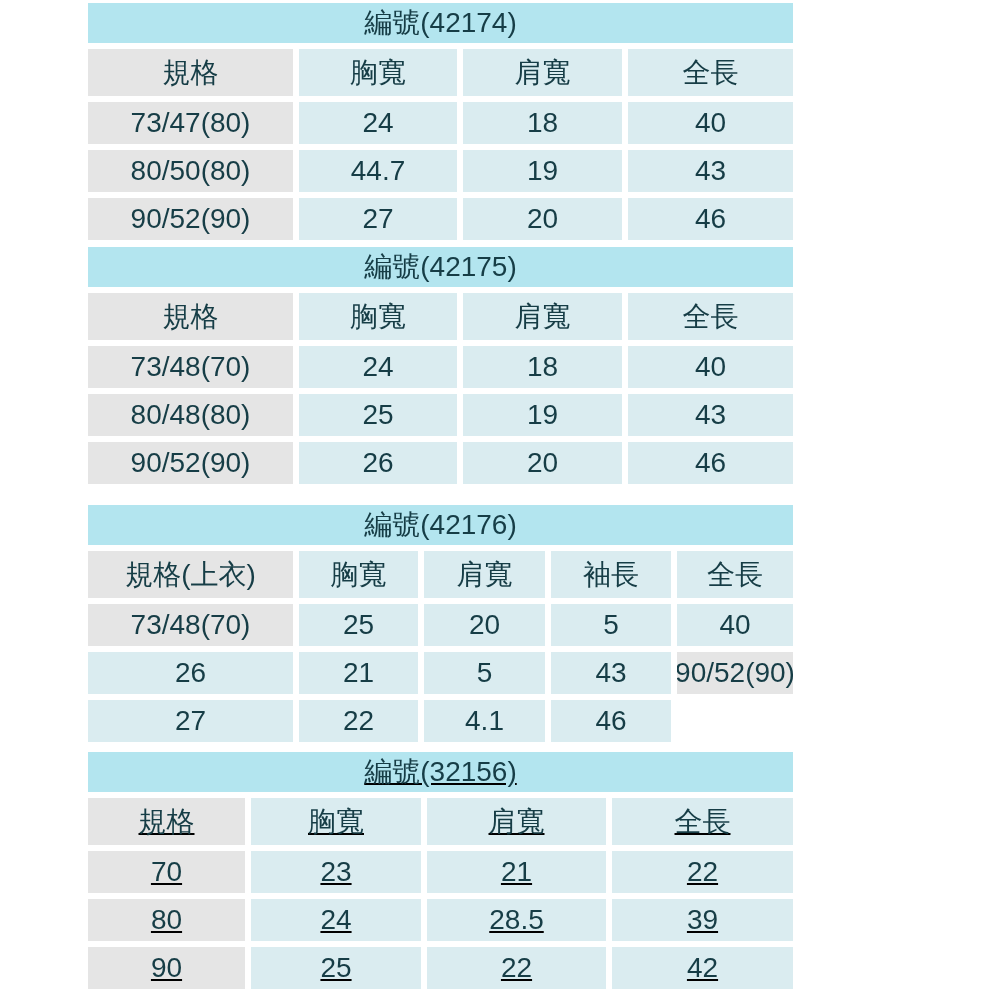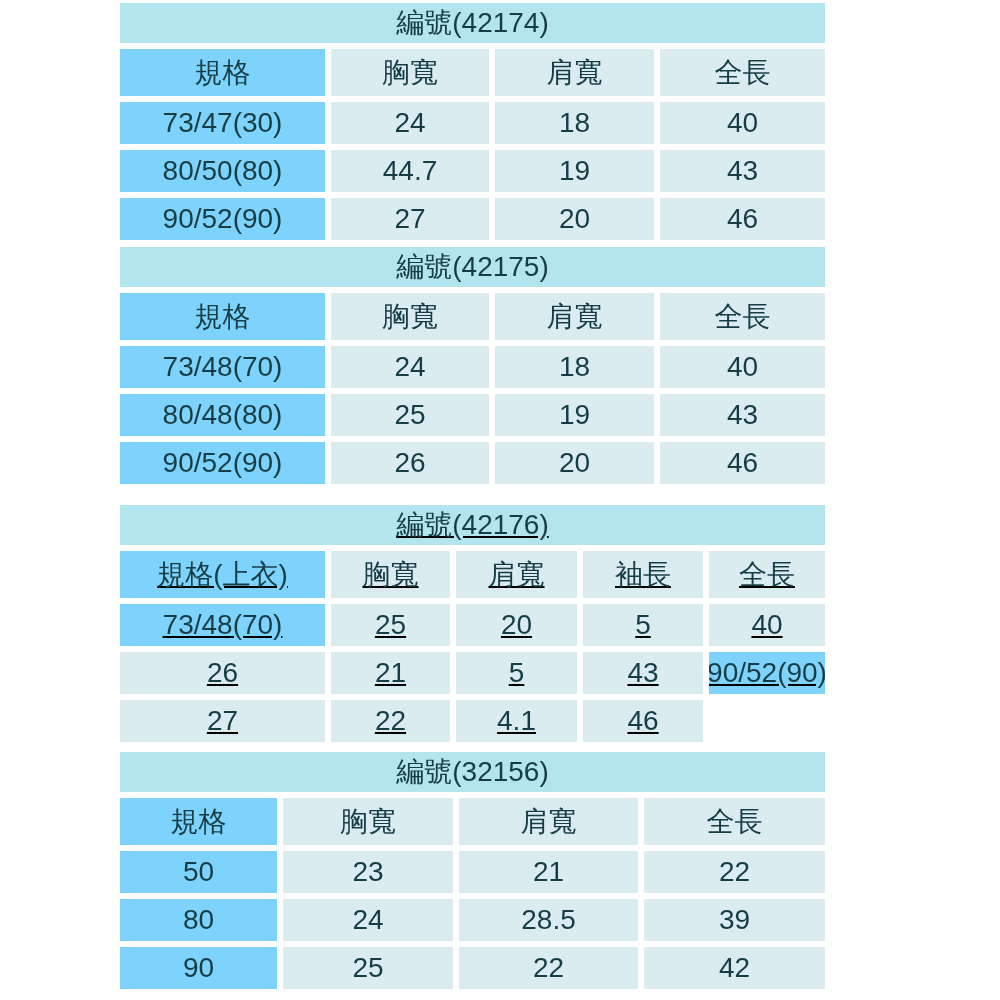--- a/index.html
+++ b/index.html
@@ -5,68 +5,68 @@
   html, body {
     margin: 0;
     padding: 0;
     background: #ffffff;
     width: 1000px;
     height: 1000px;
     font-family: "Liberation Sans", "DejaVu Sans", sans-serif;
   }
   .page {
     box-sizing: border-box;
-    padding: 3px 0 0 120px;
+    padding: 3px 0 0 88px;
     width: 956px;
   }
   .tbl {
     display: grid;
     column-gap: 6px;
     row-gap: 6px;
     grid-template-rows: 40px 47px 42px 42px 42px;
     width: 705px;
   }
   .tbl-a { grid-template-columns: 205px 158px 159px 165px; }
   .tbl-b { grid-template-columns: 205px 119px 121px 120px 116px; }
-  .tbl-c { grid-template-columns: 157px 170px 179px 181px; }
+  .tbl-c { grid-template-columns: 157px 170px 179px 181px; text-decoration: underline; }
   .gap-s  { margin-bottom: 7px; }
   .gap-l  { margin-bottom: 21px; }
-  .gap-m  { margin-bottom: 10px; text-decoration: underline; }
+  .gap-m  { margin-bottom: 10px; }
   .cell {
     display: flex;
     align-items: center;
     justify-content: center;
     color: #163d46;
     font-size: 28px;
     font-weight: 500;
     white-space: nowrap;
     overflow: hidden;
   }
-  .accent { background: #7dd3fc; }
+  .accent { background: #e5e5e5; }
   .light  { background: #daecf0; }
   .title-cell {
     grid-column: 1 / -1;
     background: #b3e5ef;
     font-size: 28px;
   }
 </style>
 </head>
 <body>
 
 <div class="page">
 
   <div class="tbl tbl-a gap-s">
     <div class="cell title-cell">編號(42174)</div>
 
     <div class="cell accent">規格</div>
     <div class="cell light">胸寬</div>
     <div class="cell light">肩寬</div>
     <div class="cell light">全長</div>
 
-    <div class="cell accent">73/47(30)</div>
+    <div class="cell accent">73/47(80)</div>
     <div class="cell light">24</div>
     <div class="cell light">18</div>
     <div class="cell light">40</div>
 
     <div class="cell accent">80/50(80)</div>
     <div class="cell light">44.7</div>
     <div class="cell light">19</div>
     <div class="cell light">43</div>
 
     <div class="cell accent">90/52(90)</div>
@@ -127,21 +127,21 @@
   </div>
 
   <div class="tbl tbl-c">
     <div class="cell title-cell">編號(32156)</div>
 
     <div class="cell accent">規格</div>
     <div class="cell light">胸寬</div>
     <div class="cell light">肩寬</div>
     <div class="cell light">全長</div>
 
-    <div class="cell accent">50</div>
+    <div class="cell accent">70</div>
     <div class="cell light">23</div>
     <div class="cell light">21</div>
     <div class="cell light">22</div>
 
     <div class="cell accent">80</div>
     <div class="cell light">24</div>
     <div class="cell light">28.5</div>
     <div class="cell light">39</div>
 
     <div class="cell accent">90</div>

